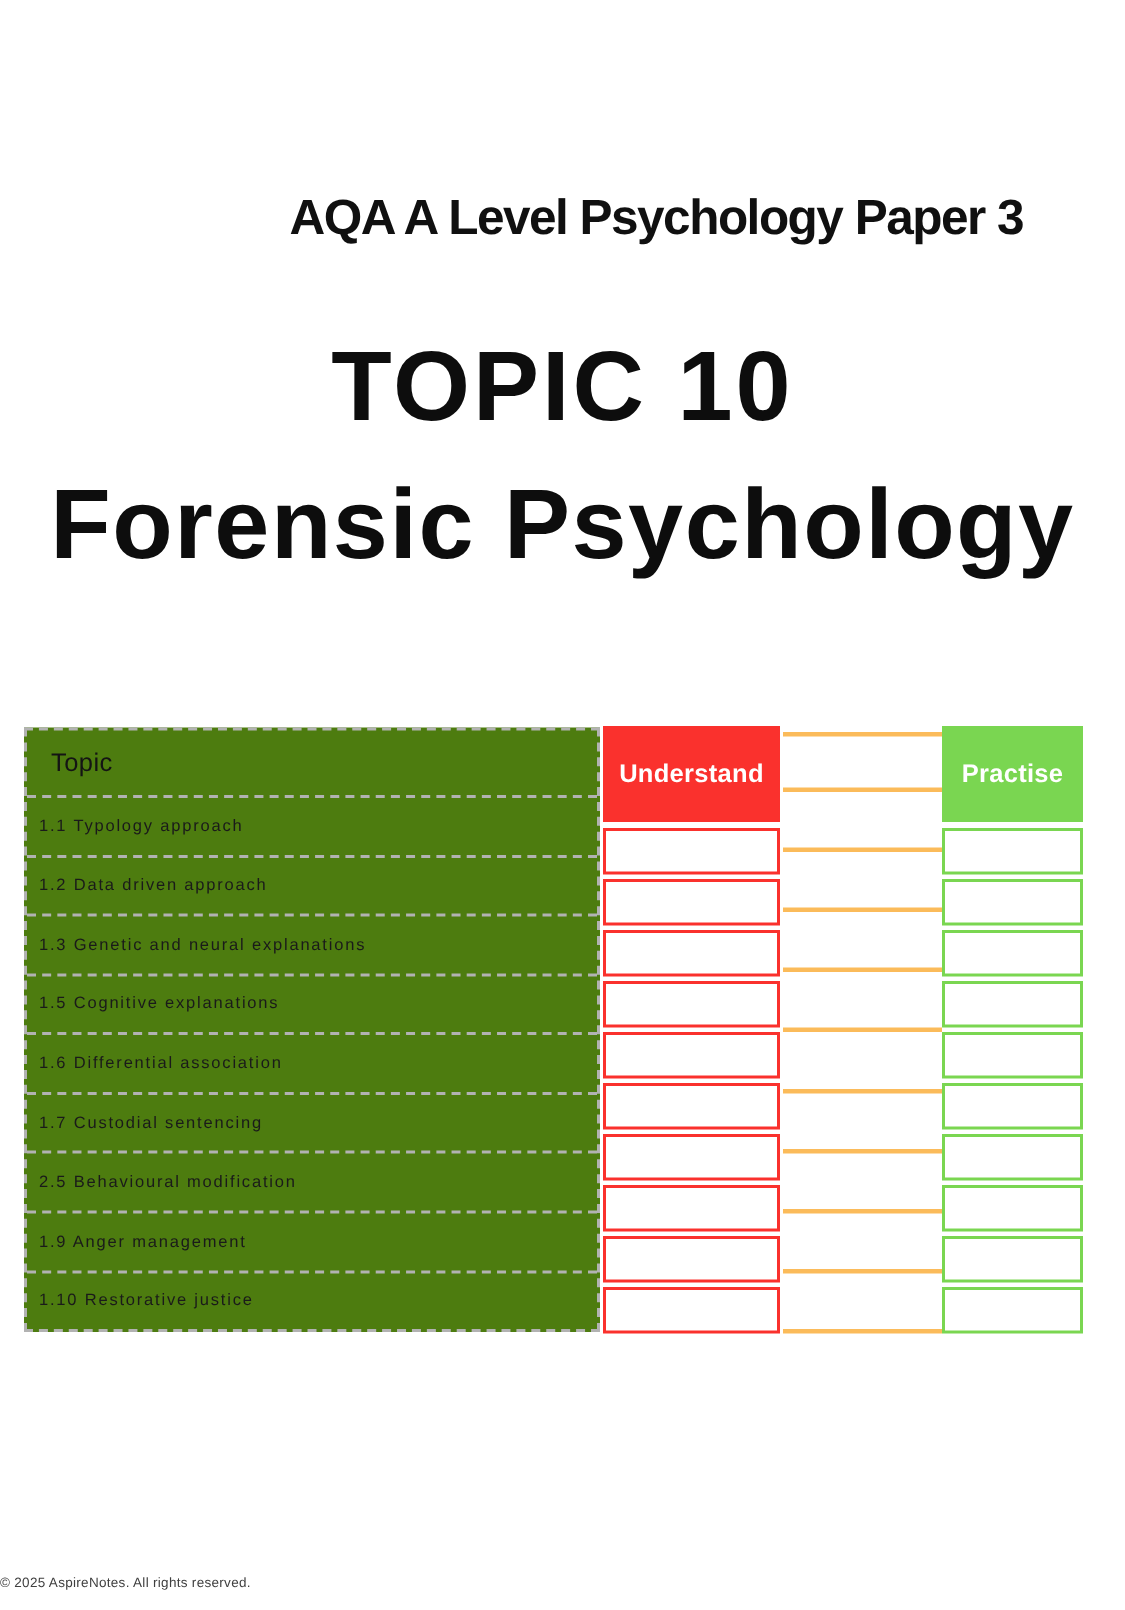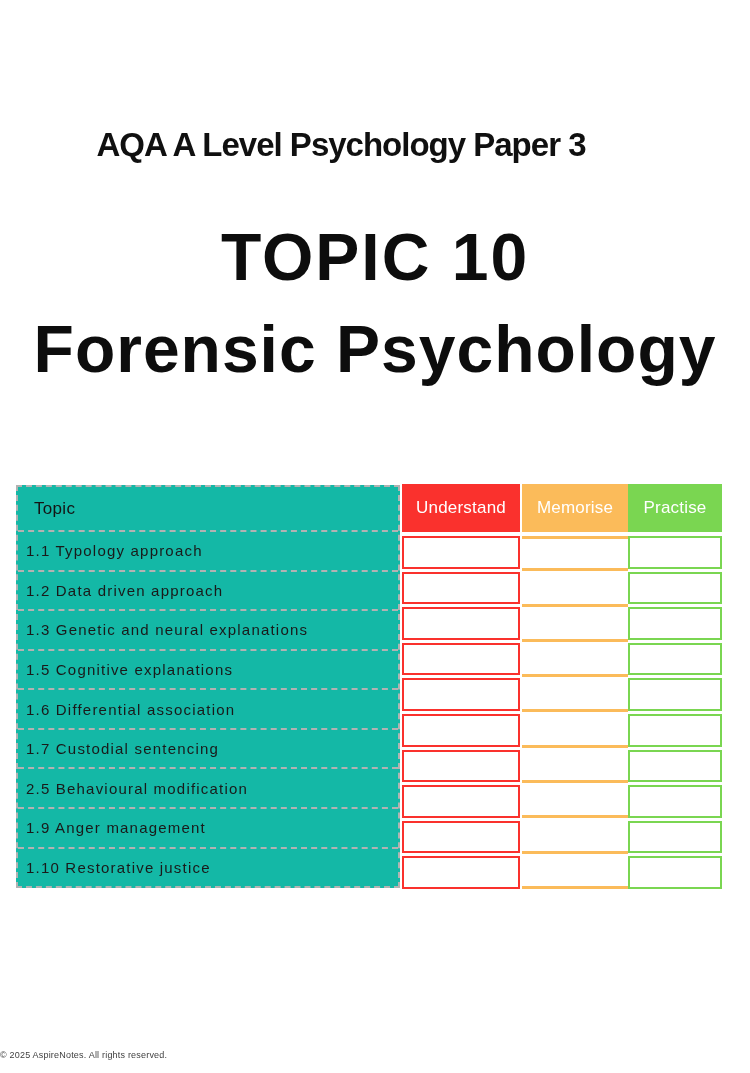--- a/index.html
+++ b/index.html
@@ -1,62 +1,62 @@
 <!DOCTYPE html>
 <html><head>
 <meta charset="utf-8">
 <style>
   html,body{margin:0;padding:0;}
   body{
     width:750px;height:1073px;position:relative;background:#ffffff;
     font-family:"Liberation Sans", sans-serif;overflow:hidden;color:#141414;
   }
   .subtitle{
-    position:absolute;top:126px;left:0;width:682px;text-align:center;
+    position:absolute;top:126px;left:0;width:682px;text-align:right;
     font-size:33px;font-weight:700;letter-spacing:-1px;color:#101010;
   }
   .title-line{
     position:absolute;left:0;width:750px;text-align:center;margin:0;
     font-size:66px;font-weight:800;letter-spacing:2px;line-height:1;color:#0d0d0d;
   }
   .title-1{top:224px;}
   .title-2{top:316px;letter-spacing:1px;}
 
   .tracker{position:absolute;left:16px;top:484px;width:706px;height:405px;}
 
   .topic-col{
     position:absolute;left:0;top:1px;width:384px;height:403px;
     border:2px dashed #b2b2b2;box-sizing:border-box;
-    display:flex;flex-direction:column;background:#14b8a6;
+    display:flex;flex-direction:column;background:#4d7c0f;
   }
   .topic-header{
     flex:none;height:45px;box-sizing:border-box;
     border-bottom:2px dashed #b2b2b2;
     display:flex;align-items:center;padding-left:16px;
     font-size:17px;letter-spacing:0.3px;color:#141414;
   }
   .topic-row{
     flex:1;box-sizing:border-box;border-bottom:2px dashed #b2b2b2;
     display:flex;align-items:center;padding-left:8px;
-    font-size:15px;letter-spacing:1.2px;color:#1a1a1a;white-space:nowrap;
+    font-size:11px;letter-spacing:1.2px;color:#1a1a1a;white-space:nowrap;
   }
   .topic-row:last-child{border-bottom:none;}
 
   .color-col{
     position:absolute;top:0;height:405px;
     display:flex;flex-direction:column;box-sizing:border-box;
   }
   .col-understand{left:386px;width:118px;}
   .col-memorise{left:506px;width:106px;}
   .col-practise{left:612px;width:94px;}
 
   .col-header{
-    flex:none;height:48px;background:var(--c);
+    flex:none;height:64px;background:var(--c);
     display:flex;align-items:center;justify-content:center;
-    color:#ffffff;font-size:17px;font-weight:400;letter-spacing:0.2px;
+    color:#ffffff;font-size:17px;font-weight:700;letter-spacing:0.2px;
   }
   .cells{flex:1;display:flex;flex-direction:column;gap:3px;margin-top:4px;}
   .cell{flex:1;background:#ffffff;border:2px solid var(--c);box-sizing:border-box;}
   .col-memorise .cell{border-left:none;border-right:none;border-top:none;border-bottom:3px solid var(--c);}
   .col-memorise .cell:first-child{border-top:3px solid var(--c);}
 
   .footer{
     position:absolute;top:1050px;left:0;width:750px;text-align:left;
     font-size:9px;color:#3f3f3f;letter-spacing:0.2px;
   }
@@ -96,21 +96,20 @@
         <div class="cell"></div>
         <div class="cell"></div>
         <div class="cell"></div>
         <div class="cell"></div>
         <div class="cell"></div>
         <div class="cell"></div>
       </div>
     </div>
 
     <div class="color-col col-memorise" style="--c: #fbbb5a;">
-      <div class="col-header">Memorise</div>
       <div class="cells">
         <div class="cell"></div>
         <div class="cell"></div>
         <div class="cell"></div>
         <div class="cell"></div>
         <div class="cell"></div>
         <div class="cell"></div>
         <div class="cell"></div>
         <div class="cell"></div>
         <div class="cell"></div>

